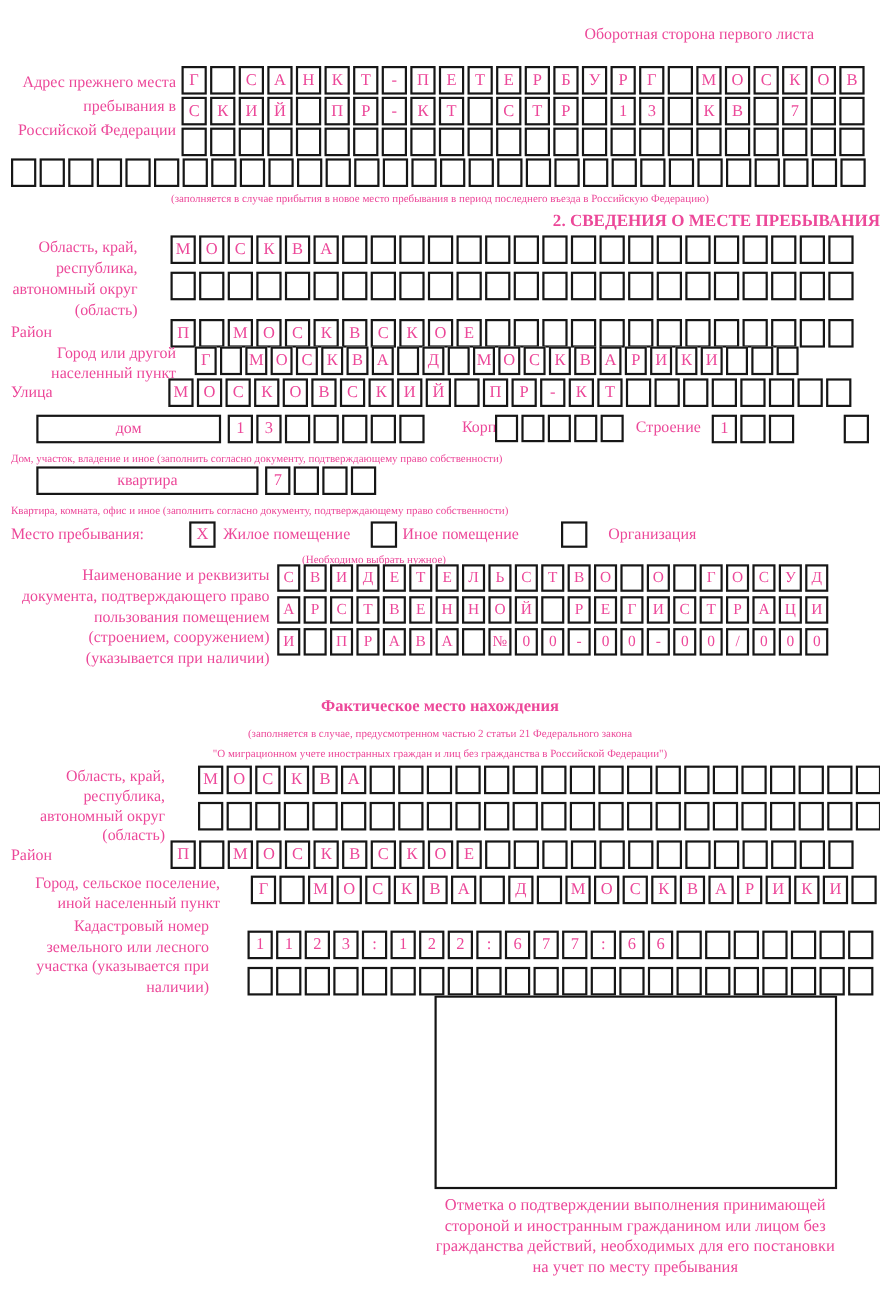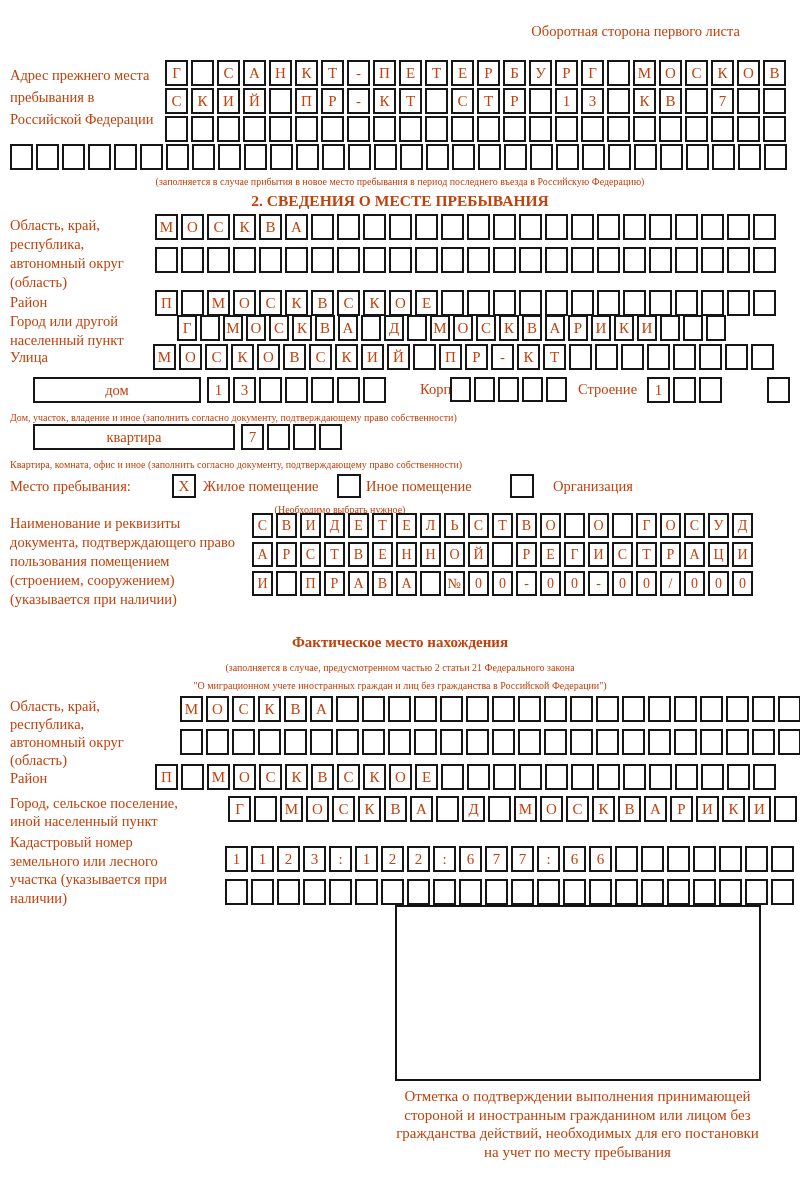--- a/index.html
+++ b/index.html
@@ -1,21 +1,21 @@
 <!DOCTYPE html>
 <html><head>
 <meta charset="utf-8">
 <style>
   html,body{margin:0;padding:0;background:#fff;}
   .sheet{
     position:relative;width:800px;height:1180px;background:#fff;overflow:hidden;
-    font-family:"Liberation Serif","DejaVu Serif",serif;color:#c2410c;
+    font-family:"Liberation Serif","DejaVu Serif",serif;color:#ec4899;
   }
   .abs{position:absolute;}
-  .label{font-size:14.5px;line-height:19px;}
+  .label{font-size:14.5px;line-height:19px;text-align:right;}
   .caption{font-size:10px;line-height:17px;}
   .center{text-align:center;}
   .bold{font-weight:bold;}
   .cellrow{position:absolute;display:flex;gap:3px;}
   .cell{
     width:19px;height:22px;border:2px solid #161616;background:#fff;
     display:flex;align-items:center;justify-content:center;
     font-size:15px;line-height:22px;flex:0 0 auto;
   }
   .cellrow.small .cell{width:17px;height:21px;font-size:14px;}
@@ -144,21 +144,21 @@
       <span class="cell"></span>
       <span class="cell"></span>
       <span class="cell"></span>
       <span class="cell"></span>
       <span class="cell"></span>
       <span class="cell"></span>
       <span class="cell"></span>
     </div>
   <div class="abs caption center" style="left:0;top:173px;width:800px;">(заполняется в случае прибытия в новое место пребывания в период последнего въезда в Российскую Федерацию)</div>
 
-  <div class="abs bold center" style="left:0;top:192px;width:800px;font-size:15.5px;">2. СВЕДЕНИЯ О МЕСТЕ ПРЕБЫВАНИЯ</div>
+  <div class="abs bold center" style="left:0;top:192px;width:800px;font-size:15.5px;text-align:right;">2. СВЕДЕНИЯ О МЕСТЕ ПРЕБЫВАНИЯ</div>
 
   <div class="abs label" style="left:10px;top:216px;width:115px;">Область, край, республика, автономный округ (область)</div>
   <div class="cellrow" style="left:155px;top:214px;">
       <span class="cell">М</span>
       <span class="cell">О</span>
       <span class="cell">С</span>
       <span class="cell">К</span>
       <span class="cell">В</span>
       <span class="cell">А</span>
       <span class="cell"></span>

